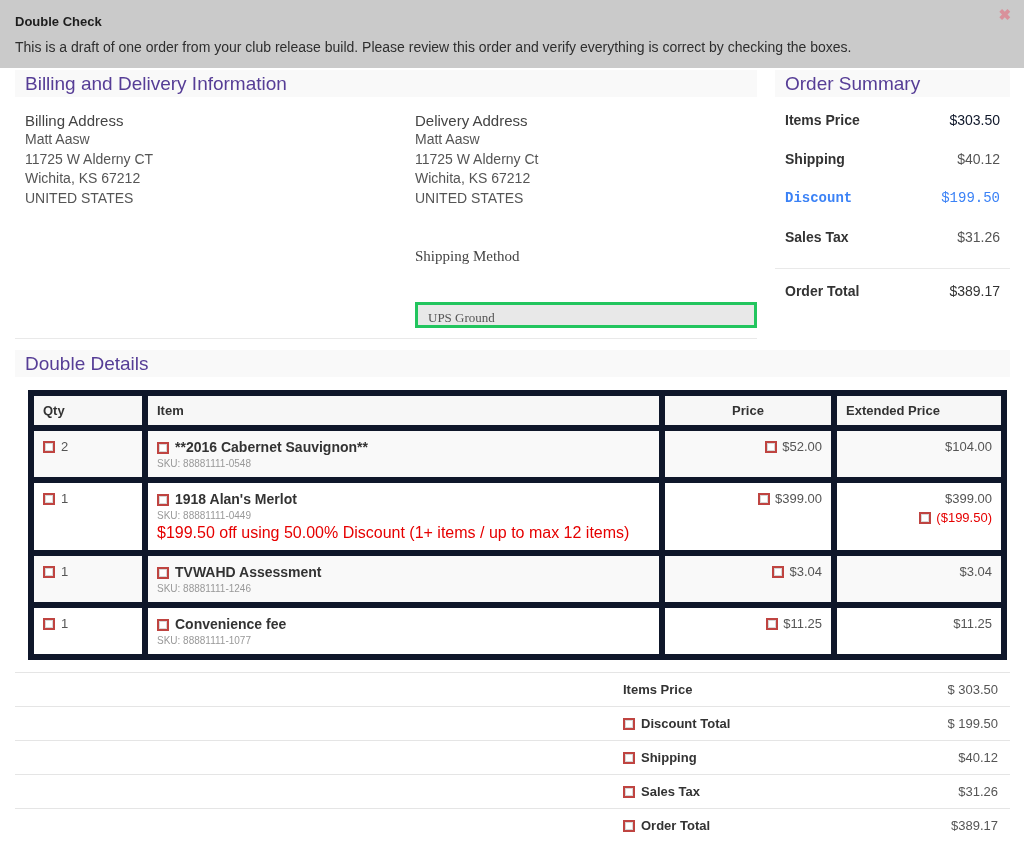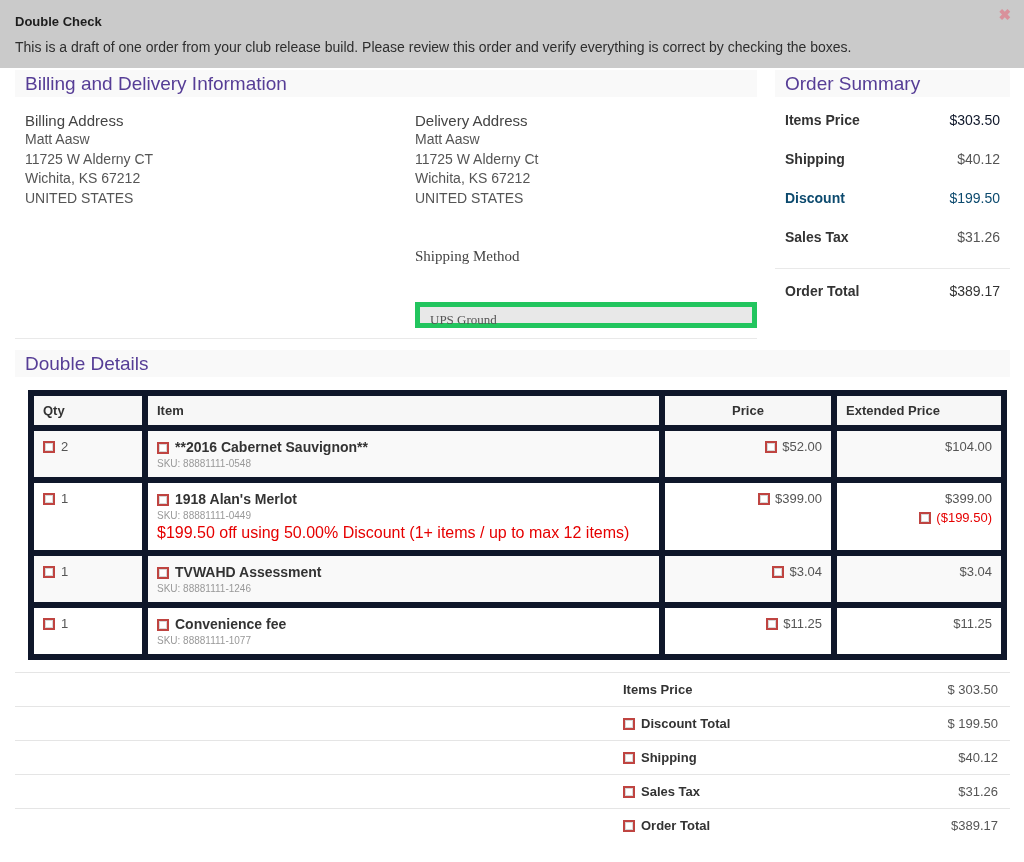--- a/index.html
+++ b/index.html
@@ -35,31 +35,31 @@
   }
   
   .addresses { display: flex; margin-top: 14px; padding-left: 10px; }
   .addr-col-billing { width: 390px; }
   .addr-col-delivery { flex: 1; }
   .addr-label { font-size: 15px; color: #444; line-height: 19px; }
   .addr-line { font-size: 14px; color: #555; line-height: 19.5px; }
   .shipping-block { margin-top: 38px; font-family: Liberation Serif, serif; }
   .shipping-label { font-size: 15px; color: #444; line-height: 20px; margin-bottom: 4px; }
   .shipping-input {
-    background: #e8e8e8; border: 5px solid #22c55e;
+    background: #e8e8e8; border: 3px solid #22c55e;
     height: 26px; width: 100%; padding: 5px 10px;
     font-size: 13px; color: #555; margin-top: 36px;
   }
   
   .summary-rows { margin-top: 15px; padding: 0 10px; }
   .sum-row { display: flex; justify-content: space-between; height: 17px; margin-bottom: 22px; font-size: 14px; }
   .sum-label { font-weight: bold; color: #333; }
   .sum-value { color: #555; }
   .sum-row.bold-value .sum-value { font-weight: normal; color: #0f172a; }
-  .sum-row.red .sum-label, .sum-row.red .sum-value { color: #0c4a6e; }
+  .sum-row.red .sum-label, .sum-row.red .sum-value { color: #3b82f6; font-family: Liberation Mono, monospace; }
   .sum-divider { border-top: 1px solid #e9e9e9; margin-top: 21px; }
   .sum-total { display: flex; justify-content: space-between; margin-top: 14px; padding: 0 10px; font-size: 14px; }
   .sum-total .sum-value { color: #333; }
   
   .details-heading { margin-top: 11px; }
   
   .cb {
     display: inline-block; width: 12px; height: 12px;
     border: 2px solid #bf4441; background: #fff;
     box-shadow: inset 0 0 0 1px #d8d8d8;

